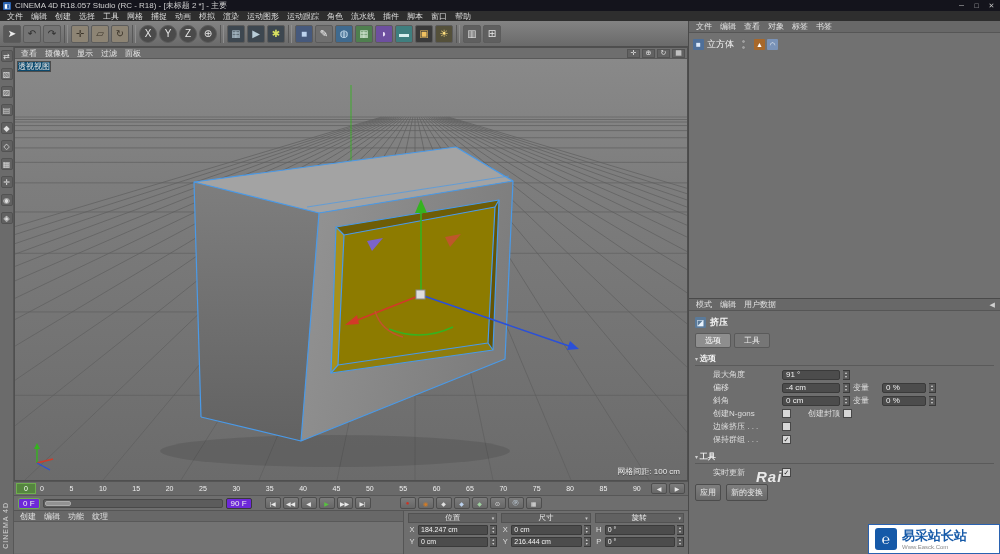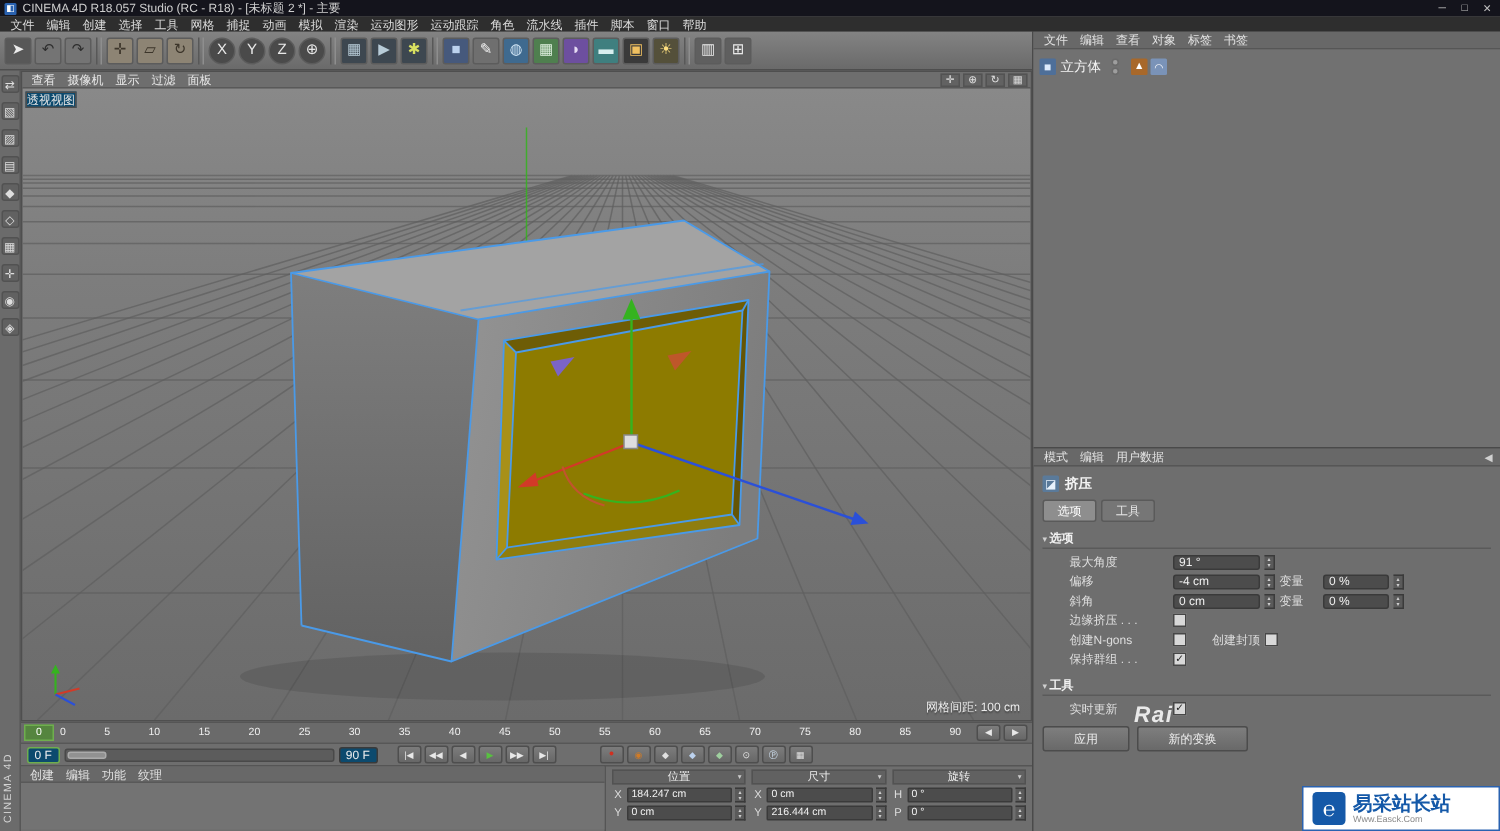--- a/index.html
+++ b/index.html
@@ -37,21 +37,21 @@
   #grid-lines line{stroke:#5f5f5f;stroke-width:1;opacity:.7;}
   .grid-hint{position:absolute;right:7px;bottom:3px;font-size:8px;color:#ececec;z-index:6;text-shadow:0 1px 1px rgba(0,0,0,.35);}
 
   
   .timeline{position:absolute;left:14px;top:481px;width:674px;height:14px;background:#6a6a6a;border-top:1px solid #555;display:flex;align-items:center;z-index:4;}
   .ticks{flex:1;display:flex;justify-content:space-between;padding:0 10px 0 26px;font-size:7px;color:#f0f0f0;}
   .tl-marker{position:absolute;left:2px;top:1px;width:20px;height:11px;background:#55853f;border:1px solid var(--timeline-marker-green,#6fae4e);font-size:7px;color:#fff;display:flex;align-items:center;justify-content:center;z-index:2;}
   .tl-nav{display:flex;gap:2px;padding-right:3px;}
 
   .transport{position:absolute;left:14px;top:495px;width:674px;height:15px;background:#6e6e6e;border-top:1px solid #575757;display:flex;align-items:center;gap:3px;padding:0 4px;z-index:4;}
-  .frame-field{height:11px;background:#0c4a6e;border:1px solid #3a3a3a;color:#efefef;display:flex;align-items:center;padding:0 4px;font-size:8px;border-radius:2px;}
+  .frame-field{height:11px;background:#6d28d9;border:1px solid #3a3a3a;color:#efefef;display:flex;align-items:center;padding:0 4px;font-size:8px;border-radius:2px;}
   .frame-field.current{border-color:var(--timeline-marker-green,#6fae4e);}
   .t-slider{width:180px;height:9px;background:#5c5c5c;border:1px solid #494949;border-radius:2px;position:relative;}
   .t-slider .handle{position:absolute;left:1px;top:1px;width:26px;height:5px;background:#929292;border:1px solid #ababab;border-radius:2px;}
   .t-group{display:flex;gap:2px;margin-left:10px;}
   .t-group.rec{margin-left:26px;}
   .t-btn{min-width:16px;height:12px;background:linear-gradient(#7c7c7c,#676767);border:1px solid #4e4e4e;border-radius:2px;display:flex;align-items:center;justify-content:center;font-size:6px;color:#e8e8e8;padding:0 1px;}
   .tl-nav .t-btn{height:11px;}
 
   
   .materials{position:absolute;left:14px;top:510px;width:390px;height:44px;background:#6e6e6e;border-top:1px solid #555;border-right:1px solid #555;z-index:4;}
@@ -93,21 +93,21 @@
   .lb1{width:66px;margin-left:18px;}
   .lb2{width:26px;text-align:left;padding-right:2px;}
   .attr-field{height:10px;background:#4c4c4c;border:1px solid #3a3a3a;border-radius:2px;color:#f0f0f0;display:flex;align-items:center;padding:0 3px;font-size:8px;white-space:nowrap;}
   .f64{width:58px;}
   .f44{width:44px;}
   .stepper{width:7px;height:10px;display:flex;flex-direction:column;align-items:center;justify-content:center;background:#5a5a5a;border:1px solid #3a3a3a;border-left:none;color:#cfcfcf;}
   .stepper::before{content:"▴";line-height:4px;font-size:4px;}
   .stepper::after{content:"▾";line-height:4px;font-size:4px;}
   .checkbox{width:9px;height:9px;background:#d8d8d8;border:1px solid #474747;color:#222;font-size:7px;line-height:8px;display:flex;align-items:center;justify-content:center;}
   .attr-buttons{display:flex;gap:5px;margin-top:5px;}
-  .attr-btn{background:linear-gradient(#7e7e7e,#696969);border:1px solid #4c4c4c;border-radius:2px;padding:2px 20px;font-size:8px;color:#ececec;}
+  .attr-btn{background:linear-gradient(#7e7e7e,#696969);border:1px solid #4c4c4c;border-radius:2px;padding:2px 4px;font-size:8px;color:#ececec;}
 
   .rai{position:absolute;left:756px;top:468px;font-size:15px;font-weight:bold;font-style:italic;color:#f4f4f4;letter-spacing:1px;z-index:25;opacity:.92;}
 
   
   .watermark{position:absolute;right:0;bottom:0;width:132px;height:30px;background:#fff;border:1px solid #2a62b0;display:flex;align-items:center;gap:5px;padding:2px 6px;z-index:30;}
   .wm-logo{width:22px;height:22px;background:var(--watermark-blue,#1559a8);color:#fff;display:flex;align-items:center;justify-content:center;font-weight:bold;font-size:14px;border-radius:3px;flex:0 0 auto;}
   .wm-text{display:flex;flex-direction:column;line-height:1;}
   .wm-title{color:var(--watermark-blue,#1559a8);font-weight:bold;font-size:13px;white-space:nowrap;}
   .wm-sub{color:#8a8a8a;font-size:6px;margin-top:2px;white-space:nowrap;}
 </style>
@@ -493,27 +493,27 @@
     </div>
     <div class="attr-row">
       <span class="attr-label lb1">斜角</span>
       <span class="attr-field f64">0 cm</span>
       <span class="stepper"></span>
       <span class="attr-label lb2">变量</span>
       <span class="attr-field f44">0 %</span>
       <span class="stepper"></span>
     </div>
     <div class="attr-row">
-      <span class="attr-label lb1">边缘挤压 . . .</span>
-      <span class="checkbox"></span>
-    </div>
-    <div class="attr-row">
       <span class="attr-label lb1">创建N-gons</span>
       <span class="checkbox"></span>
       <span class="attr-label" style="margin-left:14px;">创建封顶</span>
+      <span class="checkbox"></span>
+    </div>
+    <div class="attr-row">
+      <span class="attr-label lb1">边缘挤压 . . .</span>
       <span class="checkbox"></span>
     </div>
     <div class="attr-row">
       <span class="attr-label lb1">保持群组 . . .</span>
       <span class="checkbox">✓</span>
     </div>
 
     <div class="attr-section">工具</div>
     <div class="attr-row">
       <span class="attr-label lb1">实时更新</span>

